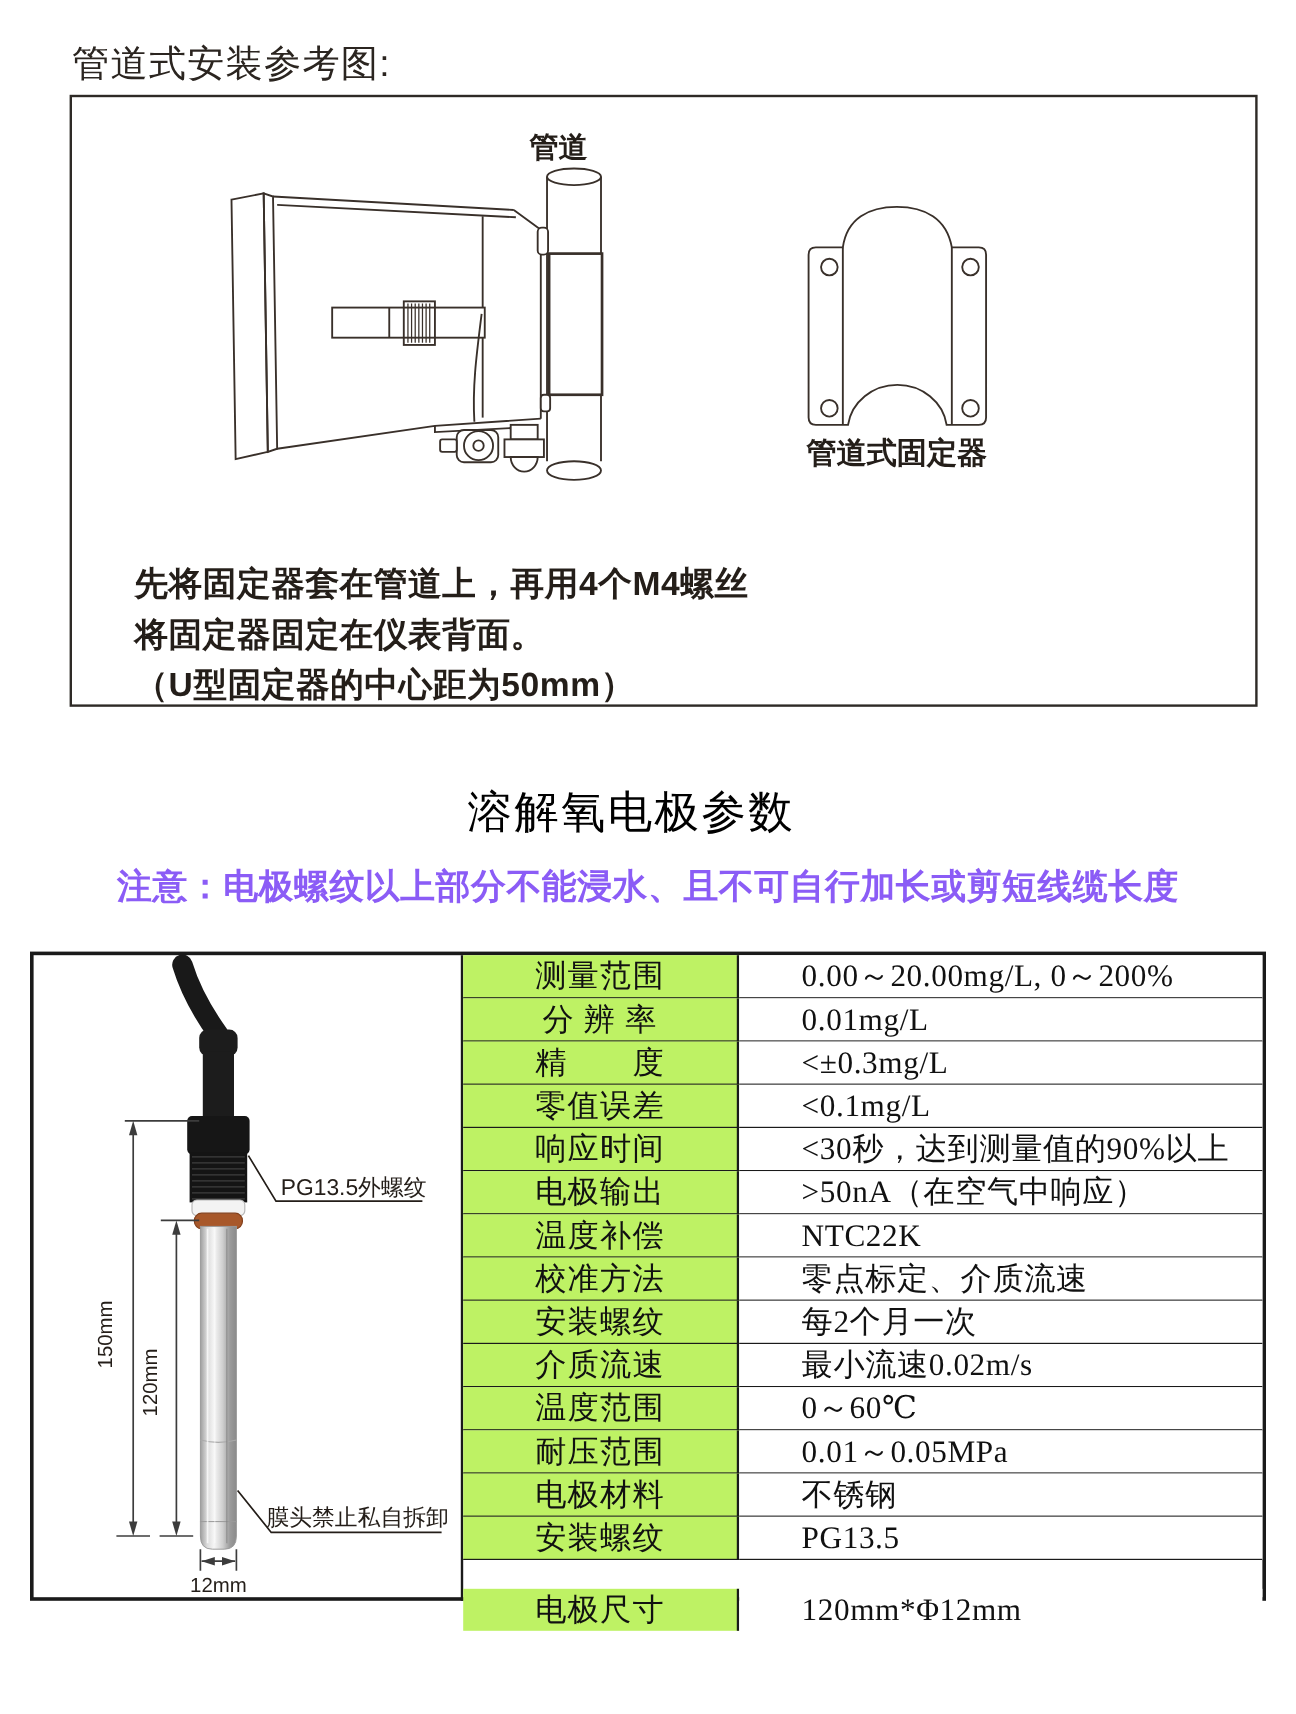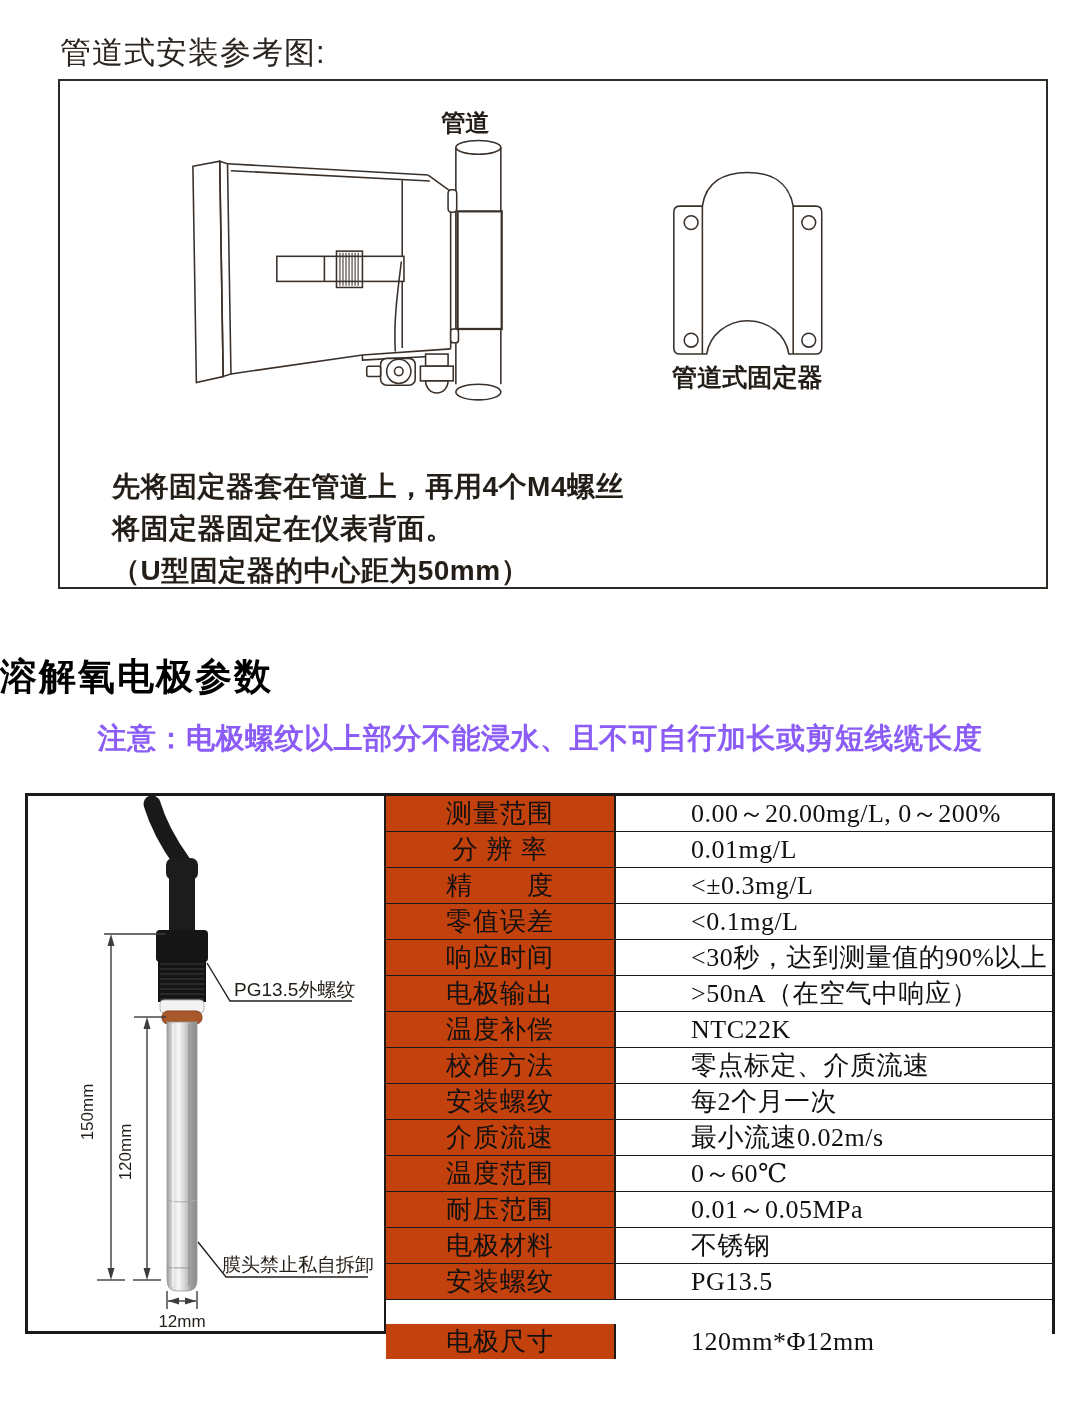--- a/index.html
+++ b/index.html
@@ -15,45 +15,45 @@
   .box1{
     left:58px;top:79px;width:986px;height:506px;border:2px solid #2e2a26;
   }
   .box1-svg{left:58px;top:79px;}
   .instructions{
     left:112px;top:466px;font-size:28px;font-weight:600;line-height:42px;color:#241e19;
     letter-spacing:0.5px;
   }
   
   .section-title{
-    left:0;top:652px;width:1052px;text-align:left;font-size:37px;font-weight:700;color:#000;
+    left:0;top:652px;width:1052px;text-align:center;font-size:37px;font-weight:400;color:#000;
     letter-spacing:2px;
   }
   .warning{
     left:0;top:719px;width:1080px;text-align:center;font-size:29px;font-weight:700;
     letter-spacing:0.5px;
   }
   
   .box2{
     left:25px;top:793px;width:1024px;height:535px;border:3px solid #1a1a1a;
   }
   .probe-svg{left:25px;top:793px;}
   .spec-table{
     left:384px;top:796px;width:668px;height:538px;
     display:grid;grid-template-columns:230px 1fr;grid-auto-rows:1fr;
     border-left:2px solid #1a1a1a;box-sizing:border-box;
     font-family:"Liberation Serif","DejaVu Serif",serif;font-size:26px;color:#111;
   }
   .spec-label{
-    background:#c2410c;border-right:2px solid #1a1a1a;border-bottom:1.5px solid #1a1a1a;
+    background:#bef264;border-right:2px solid #1a1a1a;border-bottom:1.5px solid #1a1a1a;
     display:flex;align-items:center;justify-content:center;letter-spacing:1px;
   }
   .spec-value{
     background:#fff;border-bottom:1.5px solid #1a1a1a;
-    display:flex;align-items:center;padding-left:75px;letter-spacing:0.5px;
+    display:flex;align-items:center;padding-left:52px;letter-spacing:0.5px;
   }
   .row-last .spec-label,.row-last .spec-value{border-bottom:none;margin-top:24px;}
   .spec-row{display:contents;}
   
   text{font-family:"Liberation Sans","DejaVu Sans",sans-serif;fill:#241e19;}
 </style>
 </head>
 <body>
 
 <div class="page">

